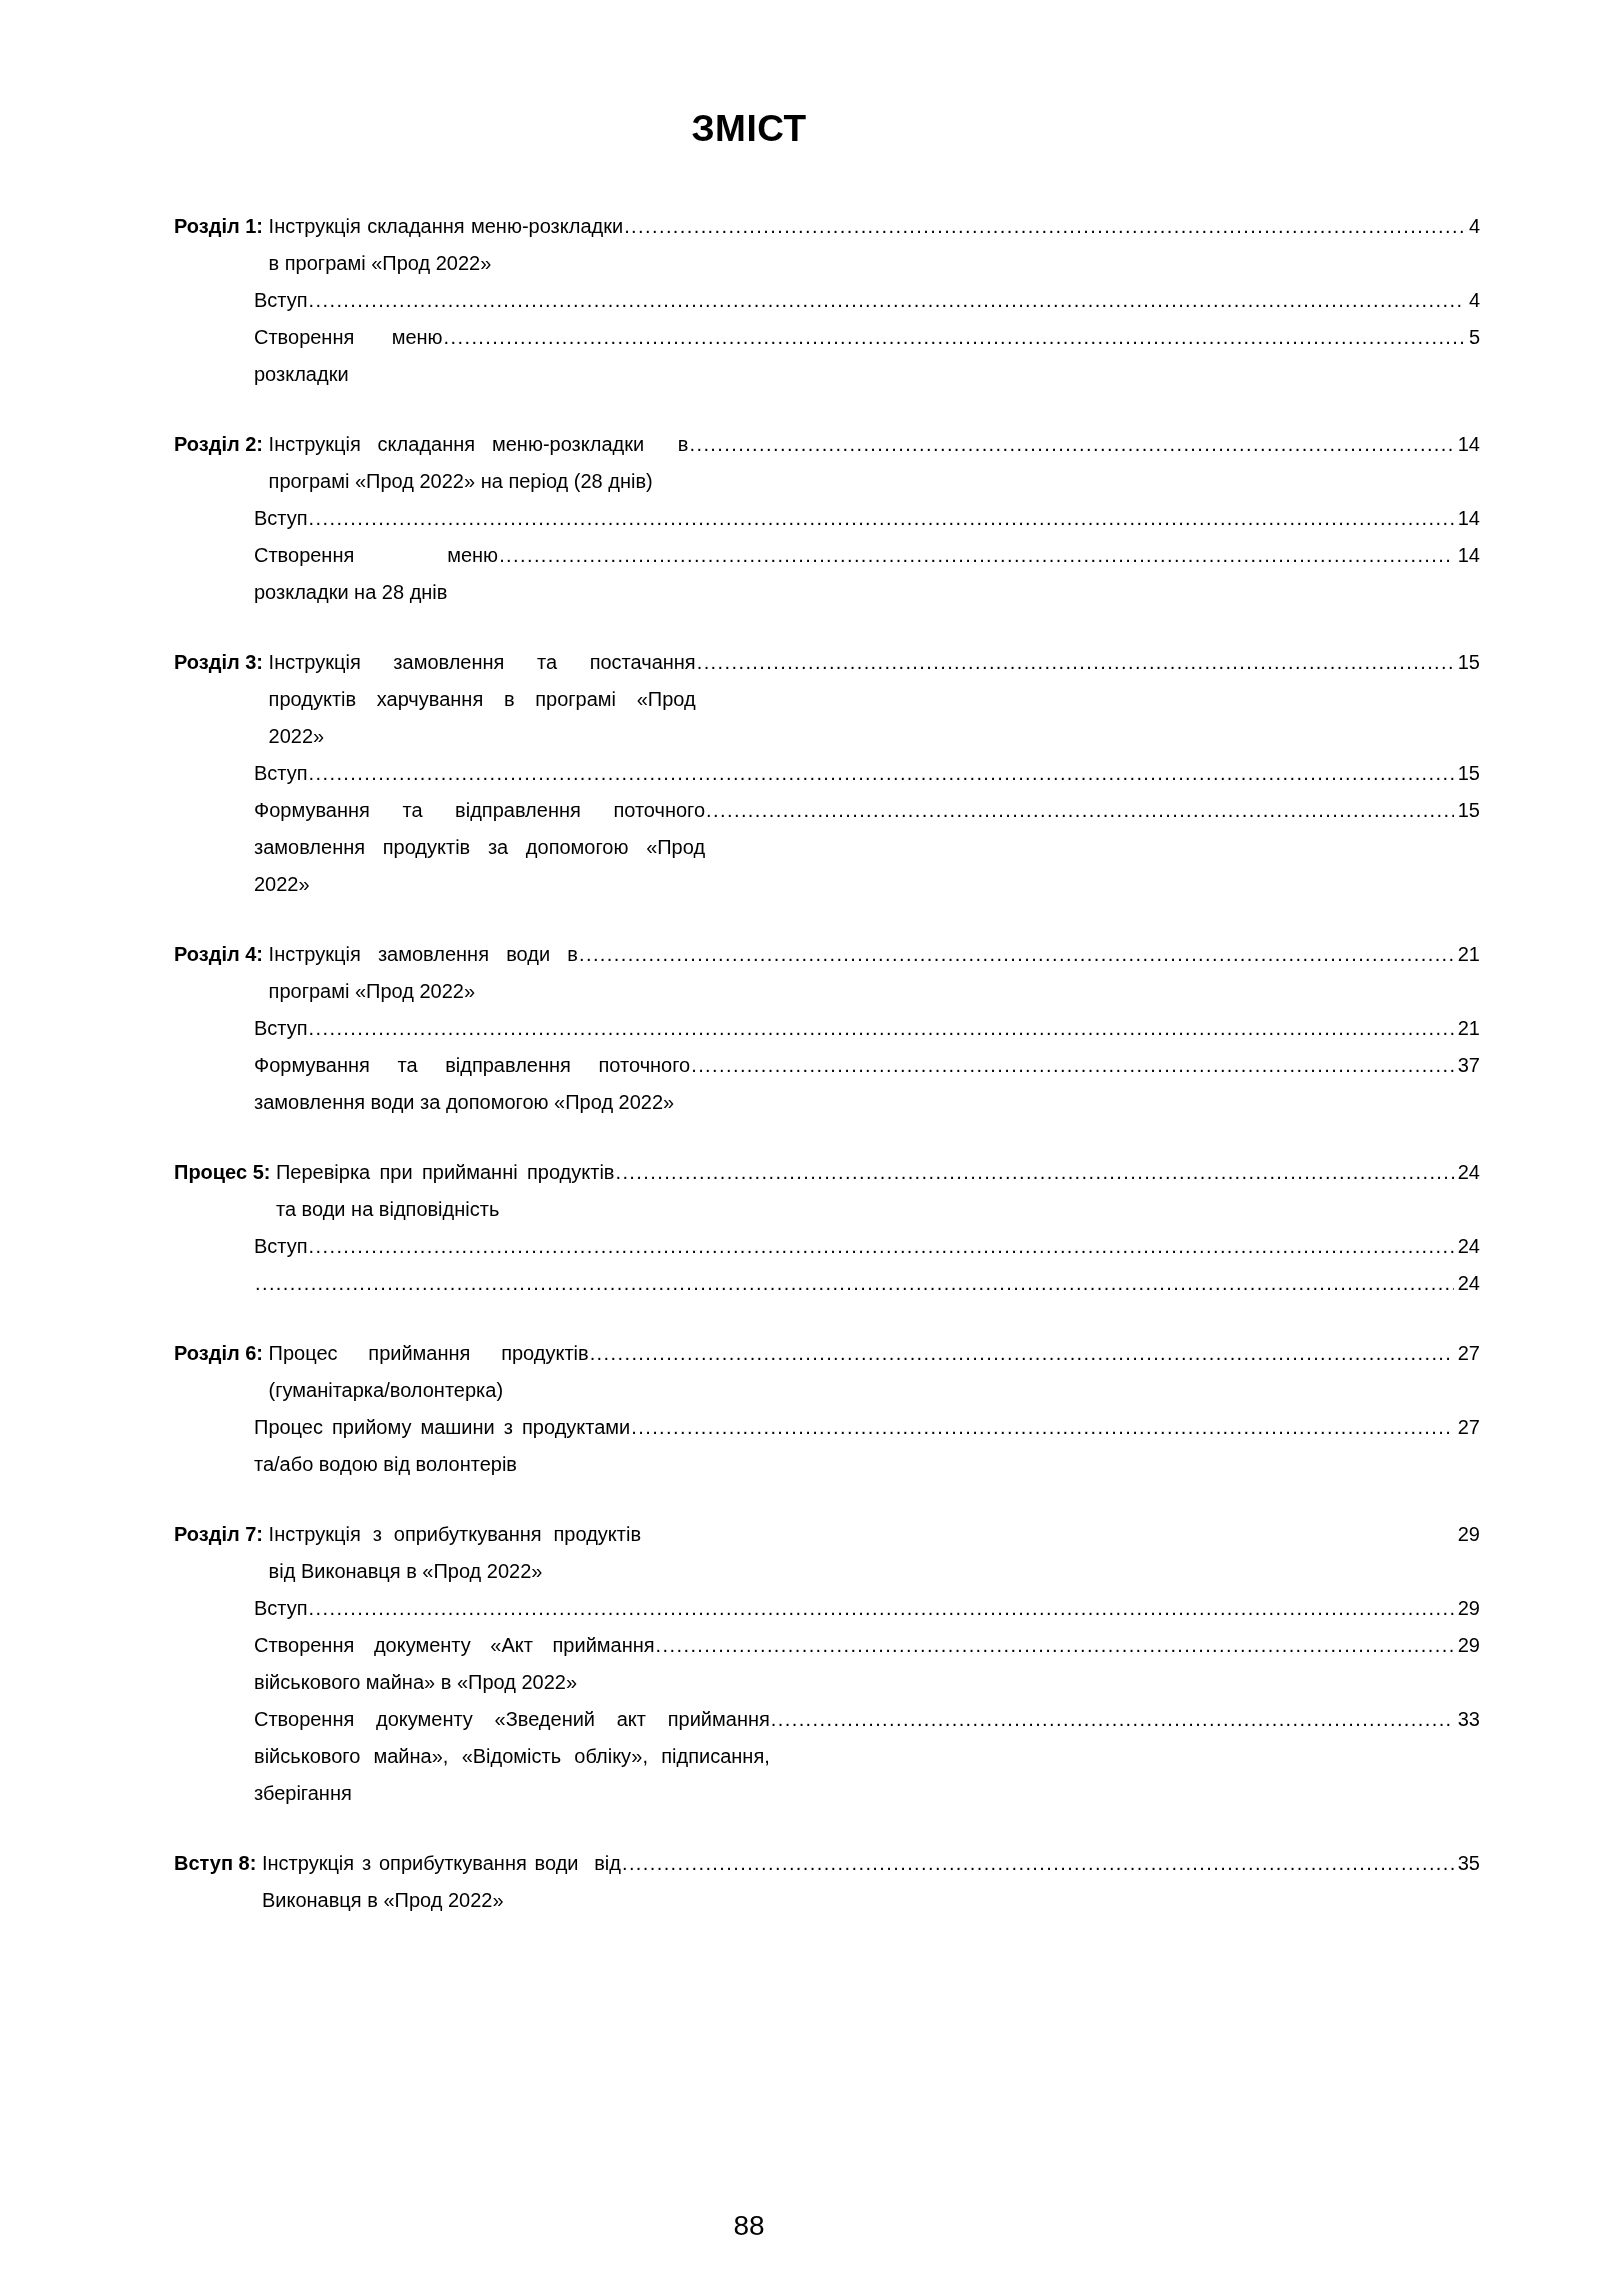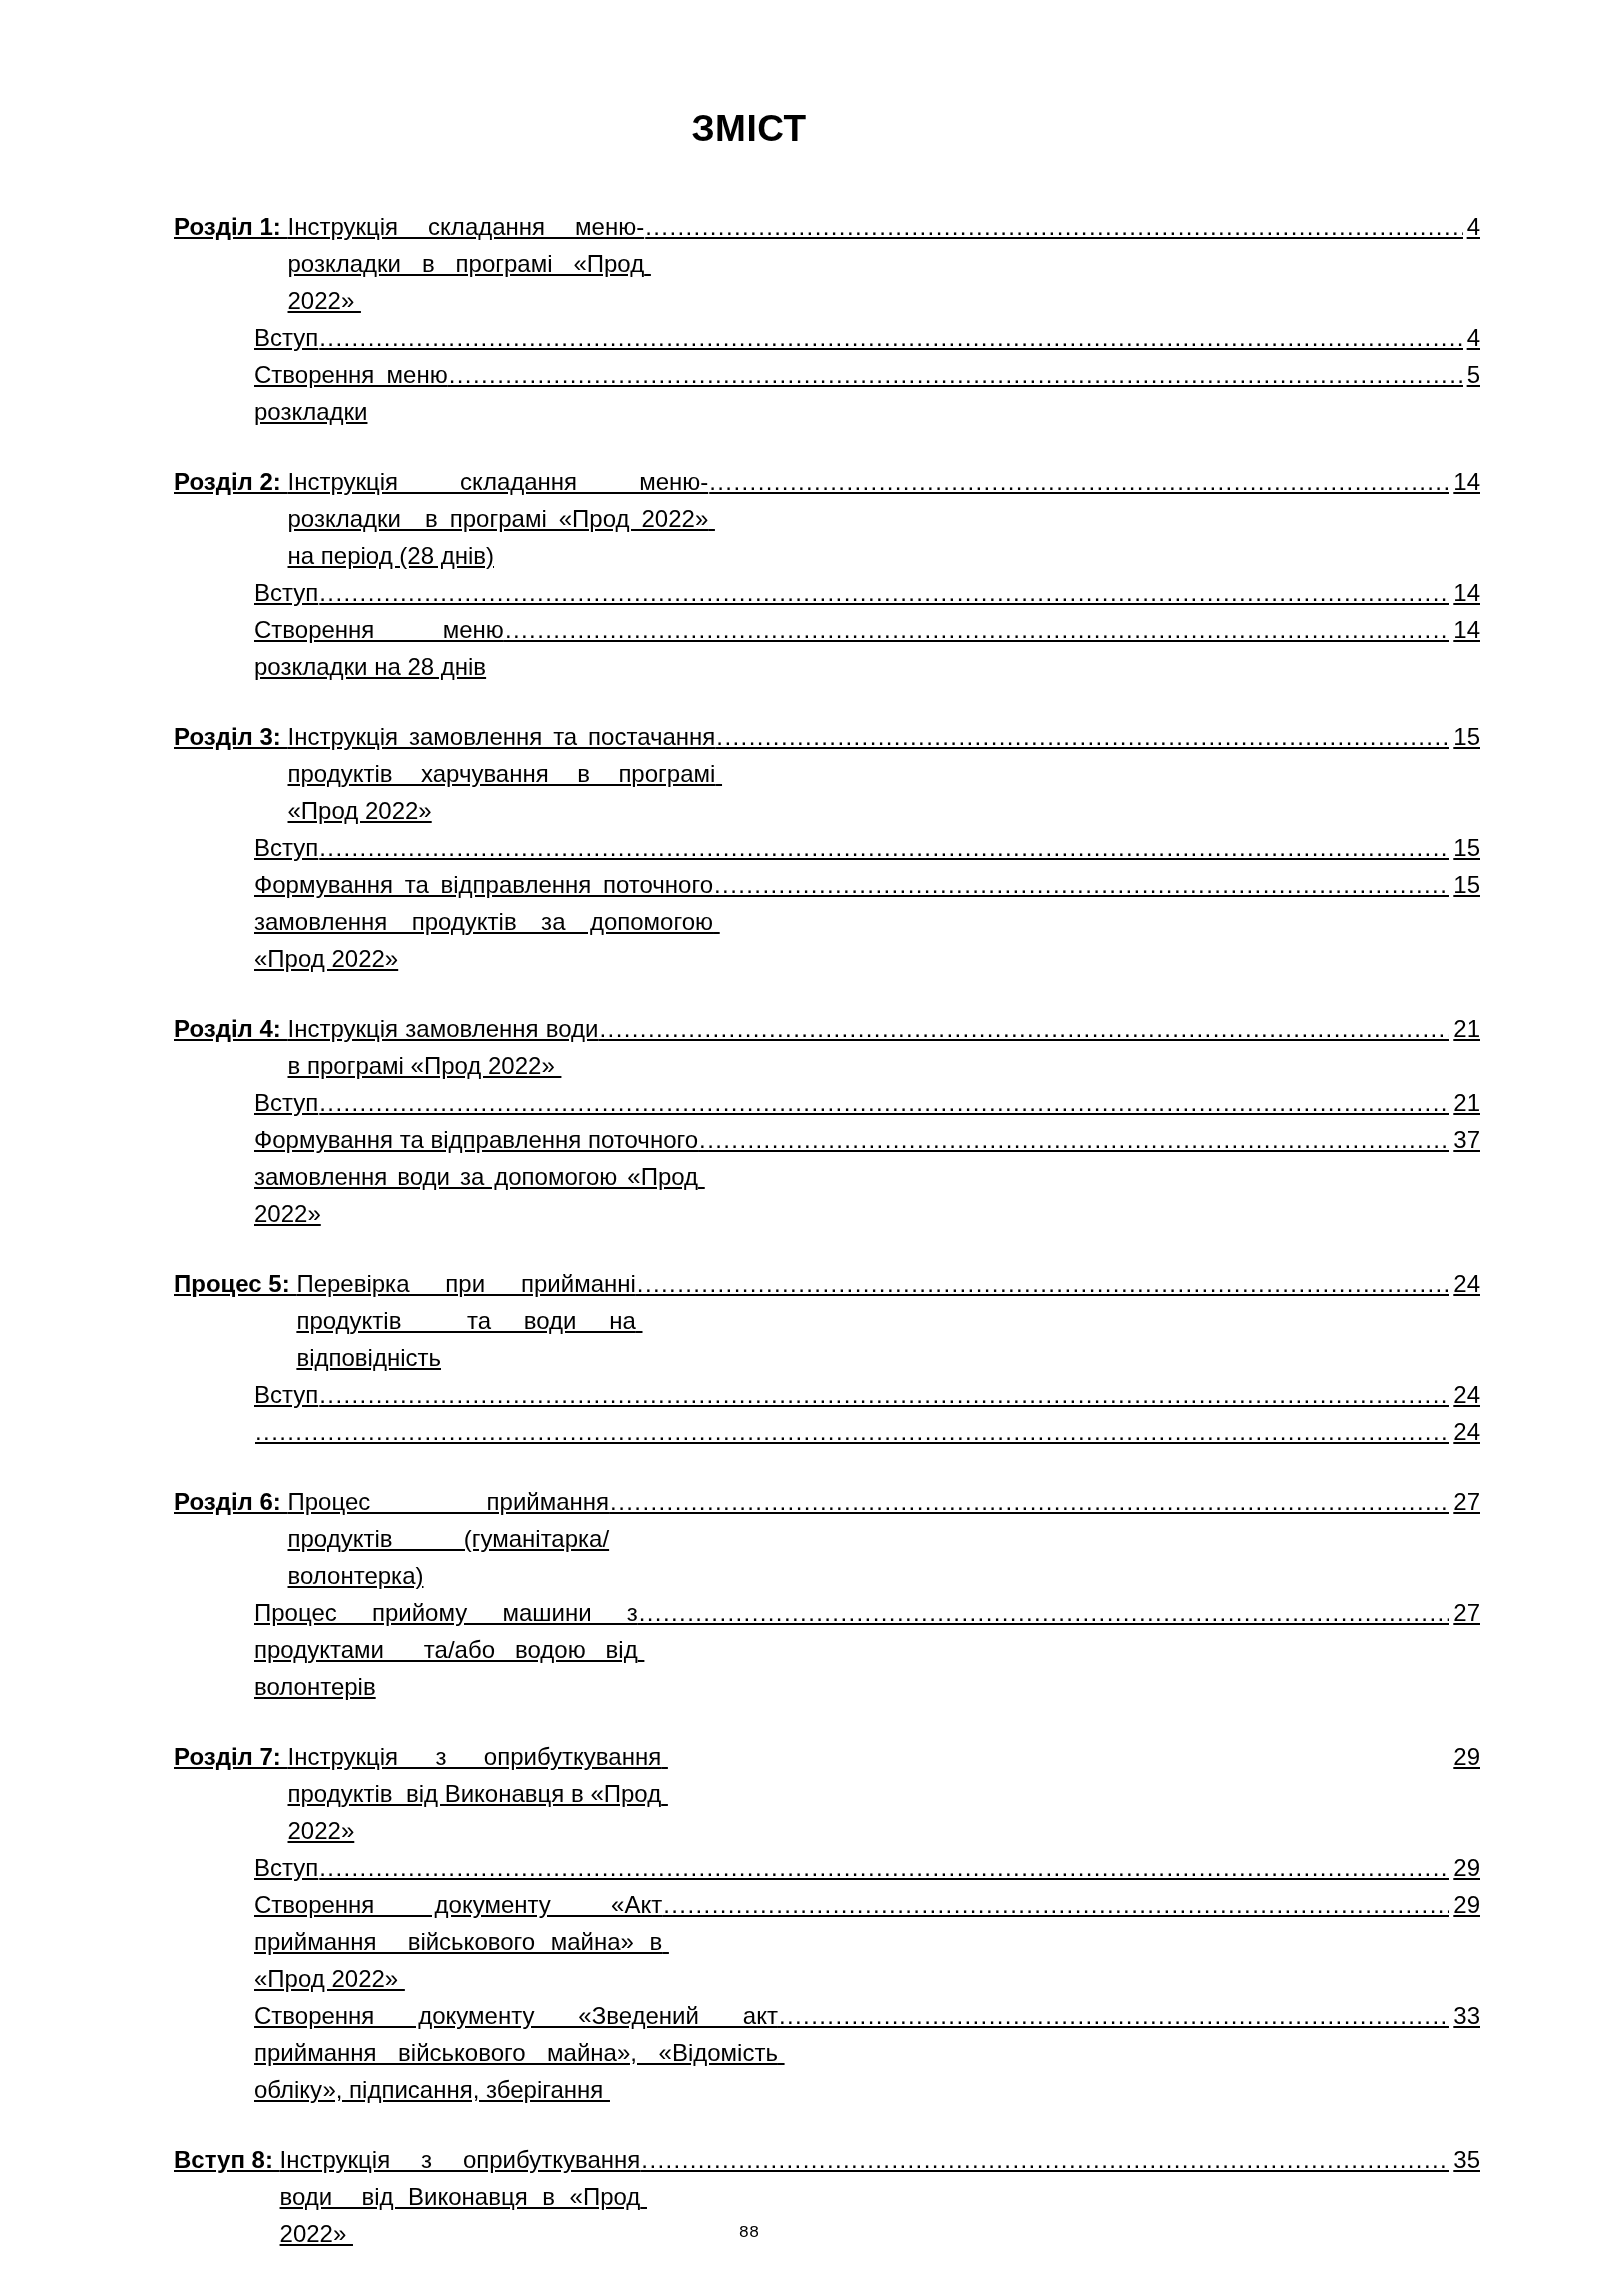--- a/index.html
+++ b/index.html
@@ -45,26 +45,25 @@
     width: 1306px;
   }
 
   .toc-section {
     margin-bottom: 33px;
   }
 
   
   .entry {
     display: block;
-    font-size: 24px;
+    font-size: 20px;
     line-height: 37px;
     margin: 0;
     padding: 0;
     text-align: justify;
-    text-decoration: underline;
   }
 
   .entry .row {
     display: flex;
     align-items: baseline;
     width: 100%;
   }
 
   .entry .label {
     white-space: pre-wrap;
@@ -106,22 +105,22 @@
   .entry.level-2 {
     margin-left: 80px;
   }
 
   .footer-pageno {
     position: absolute;
     bottom: 51px;
     left: 0;
     width: 100%;
     text-align: center;
-    font-size: 17px;
-    font-family: Liberation Mono, monospace;
+    font-size: 28px;
+    font-family: Liberation Sans, sans-serif;
   }
 </style>
 </head>
 <body>
 
 <div class="page">
 
   <h1 class="page-title">ЗМІСТ</h1>
 
   <div class="toc" id="toc-root">

